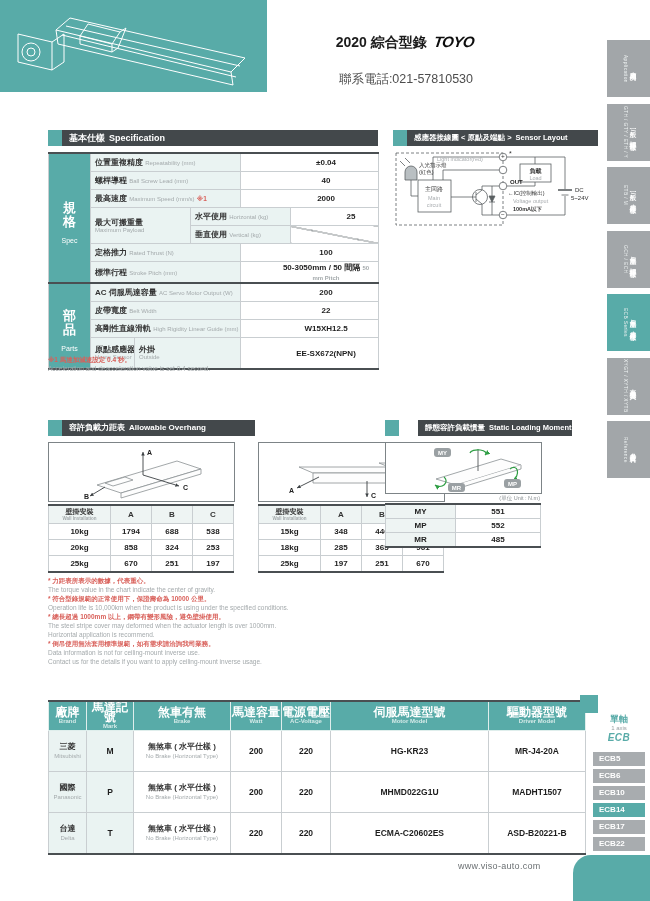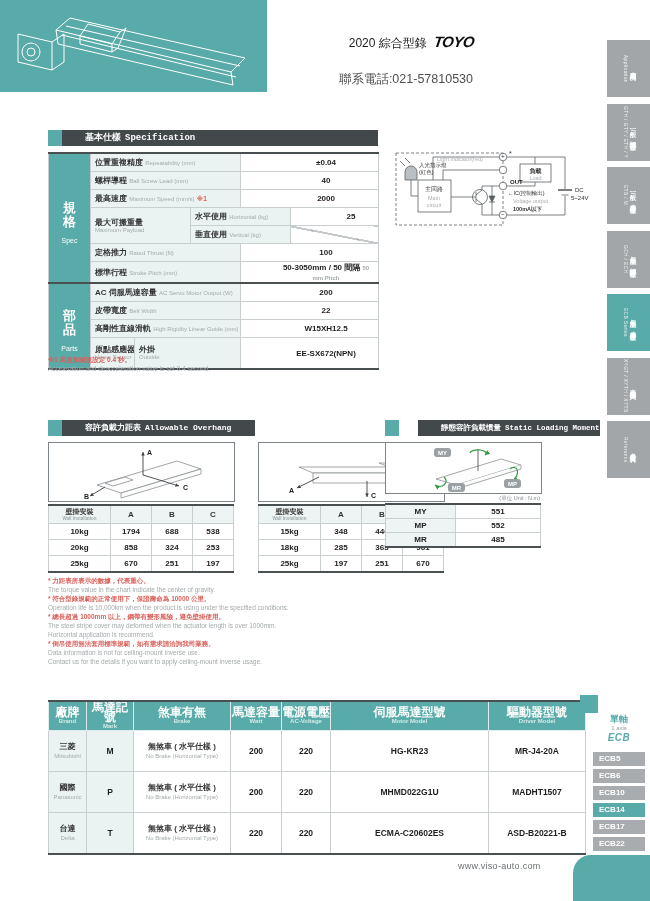--- a/index.html
+++ b/index.html
@@ -2,36 +2,36 @@
 <html><head>
 <meta charset="utf-8">
 <style>
   html,body{margin:0;padding:0;background:#ffffff;}
   .page{position:relative;width:650px;height:901px;background:#fff;overflow:hidden;
         font-family:"Liberation Sans","DejaVu Sans",sans-serif;color:#222;}
 
   
   .hero{position:absolute;left:0;top:0;width:267px;height:92px;background:#58aba8;}
   .titleline{position:absolute;top:33px;right:176px;display:flex;align-items:baseline;gap:7px;}
-  .catalog-title{font-size:12px;font-weight:normal;color:#1c1c1c;}
+  .catalog-title{font-size:14px;font-weight:bold;color:#1c1c1c;}
   .logo{font-size:15px;font-weight:bold;font-style:italic;transform:skewX(-8deg);color:#0d0d0d;letter-spacing:-0.5px;}
   .phone{position:absolute;top:71px;right:177px;font-size:12.5px;color:#4d4d4d;}
 
   
   .side-tabs{position:absolute;right:0;top:40px;width:43px;display:flex;flex-direction:column;gap:6.5px;}
   .stab{height:57px;background:#a2a6a9;color:#fff;writing-mode:vertical-rl;
         text-align:center;padding-right:13px;box-sizing:border-box;cursor:pointer;}
   .stab.active{background:#58aba8;}
   .stab .zh{font-size:6.5px;font-weight:bold;letter-spacing:1px;display:block;}
   .stab .en{font-size:4.8px;letter-spacing:0.4px;display:block;color:#eef2f2;}
 
   
   .sec-header{position:absolute;height:16px;display:flex;}
   .sec-header .sq{width:14px;height:16px;background:#58aba8;flex:0 0 14px;}
-  .sec-header .bar{flex:1;background:#43484b;color:#fff;font-weight:bold;line-height:16px;padding-left:23px;white-space:nowrap;font-family:Liberation Mono, monospace;}
+  .sec-header .bar{flex:1;background:#43484b;color:#fff;font-weight:bold;line-height:16px;padding-left:7px;white-space:nowrap;}
   .sec-header .bar .en{margin-left:4px;}
 
   
   table{border-collapse:collapse;table-layout:fixed;position:absolute;background:#fff;}
   td,th{border:1px solid #c9ced1;padding:0 3px;overflow:hidden;}
   .thick-tb{border-top:2px solid #4a4f52;border-bottom:2px solid #4a4f52;}
 
   
   .spec-table{left:48px;top:152px;width:330px;}
   .spec-table td{height:17px;font-size:8px;}
@@ -240,20 +240,24 @@
       <td class="val h30" colspan="2">EE-SX672(NPN)</td>
     </tr>
   </tbody>
     </table>
 
   <div class="spec-note">
     <div class="note-zh">※1 馬達加減速設定 0.4 秒。</div>
     <div class="note-en">Acceleration and deacceleration value is set 0.4 second.</div>
   </div>
 
+  <div class="sec-header fs75" style="left:393px;top:130px;width:205px;">
+    <div class="sq"></div>
+    <div class="bar"><span>感應器接線圖 &lt; 原點及端點 &gt;</span><span class="en">Sensor Layout</span></div>
+  </div>
 
   <svg class="sensor-svg" viewBox="0 0 207 86">
     <g stroke="#5a6062" fill="none" stroke-width="0.8">
       <rect x="3" y="3" width="107" height="72" stroke-dasharray="3,2"></rect>
       <path d="M114,7 H172 V39"></path>
       <path d="M172,46 V65 H114"></path>
       <path d="M142,7 V14"></path>
       <path d="M142,32 V36 H114"></path>
       <rect x="127" y="14" width="31" height="18"></rect>
       <line x1="165" y1="40" x2="179" y2="40" stroke-width="1.6"></line>

